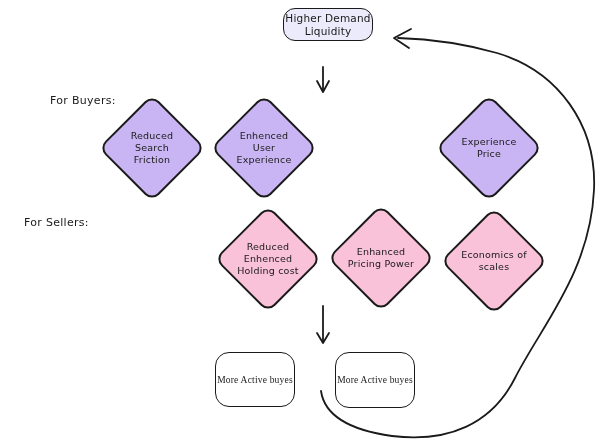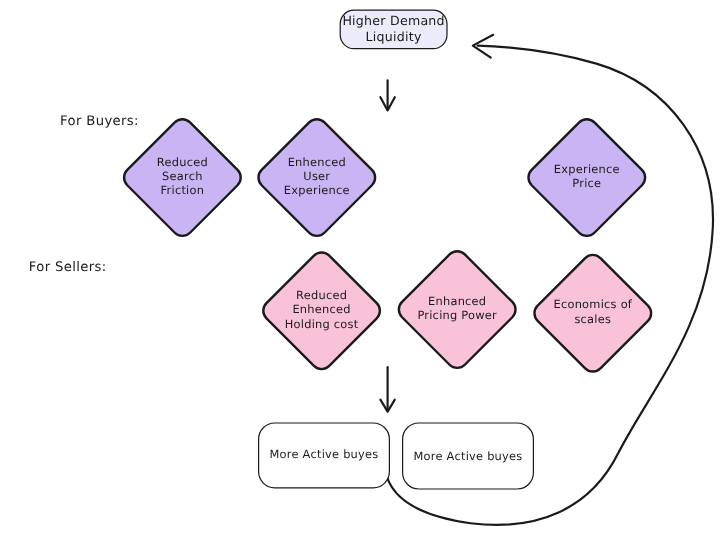--- a/index.html
+++ b/index.html
@@ -40,25 +40,26 @@
   }
   .root-box{
     left:283px;top:8px;width:90px;height:33px;
     border-radius:12px;
     background:var(--root-fill,#ecebfb);
     font-size:10.5px;
     line-height:13px;
     letter-spacing:.2px;
   }
   .terminal-box{
-    width:110px;height:55px;
+    width:80px;height:55px;
     border-radius:14px;
     background:var(--terminal-fill,#ffffff);
     font-size:9.5px;
     letter-spacing:.2px;
+    font-family:Liberation Serif, serif;
   }
   .diamond{
     position:absolute;
     width:108px;height:108px;
   }
   .diamond-shape{
     position:absolute;
     left:50%;top:50%;
     width:76px;height:76px;
     box-sizing:border-box;

